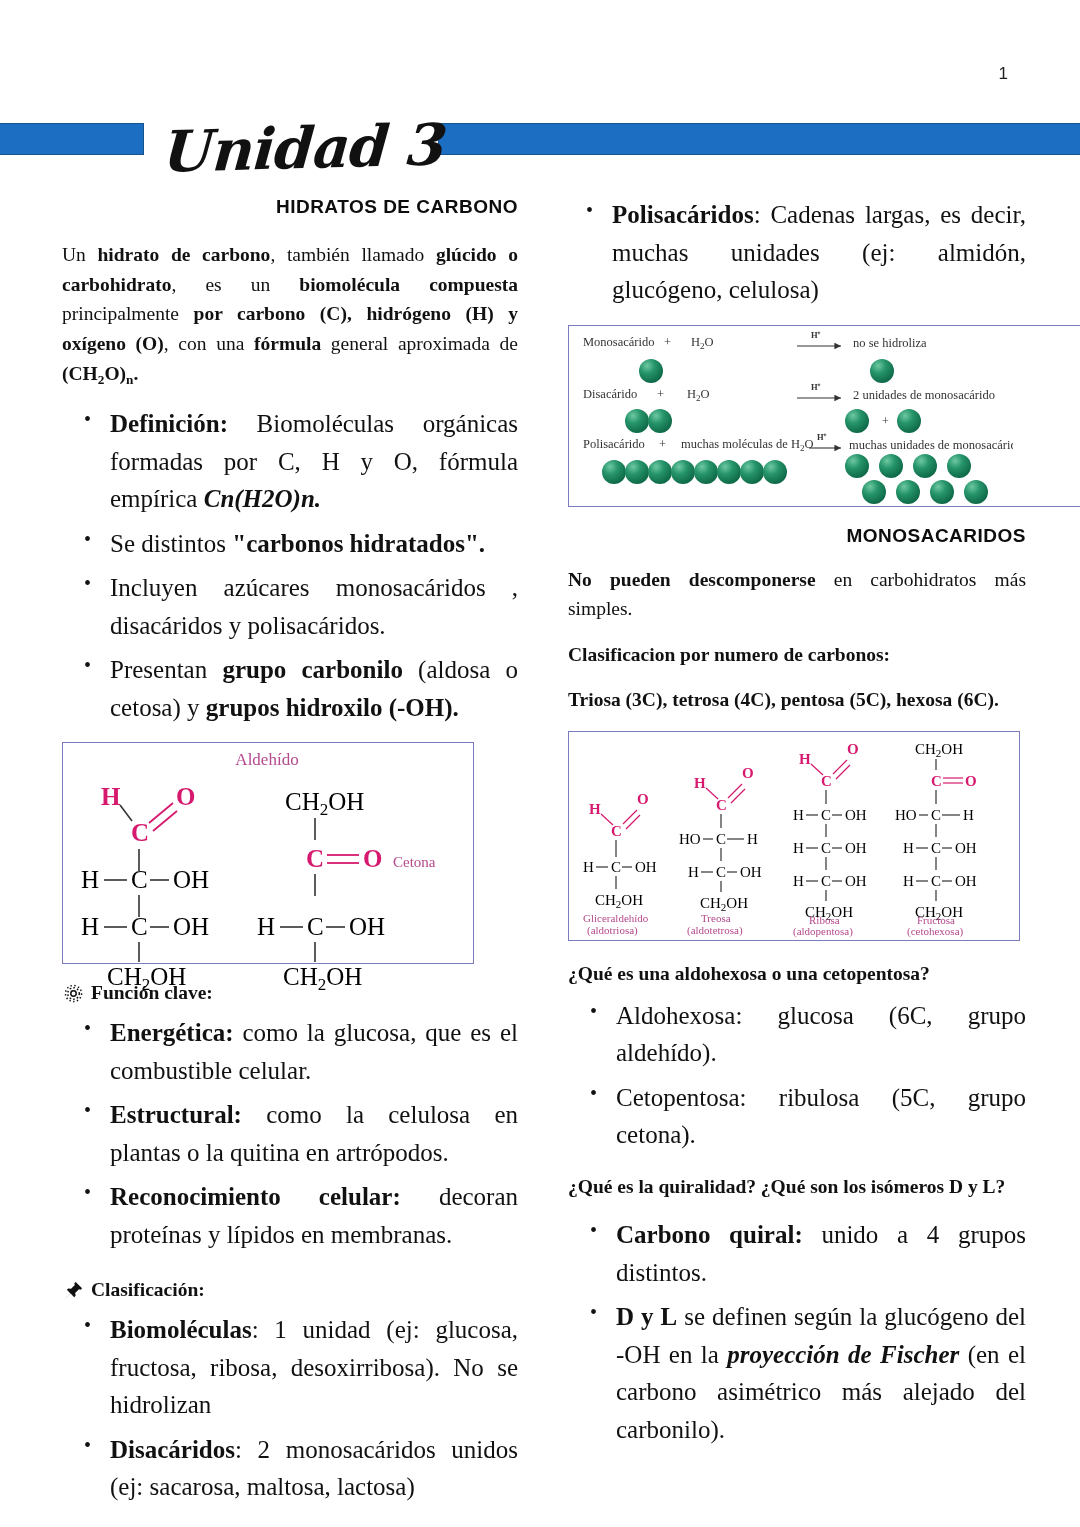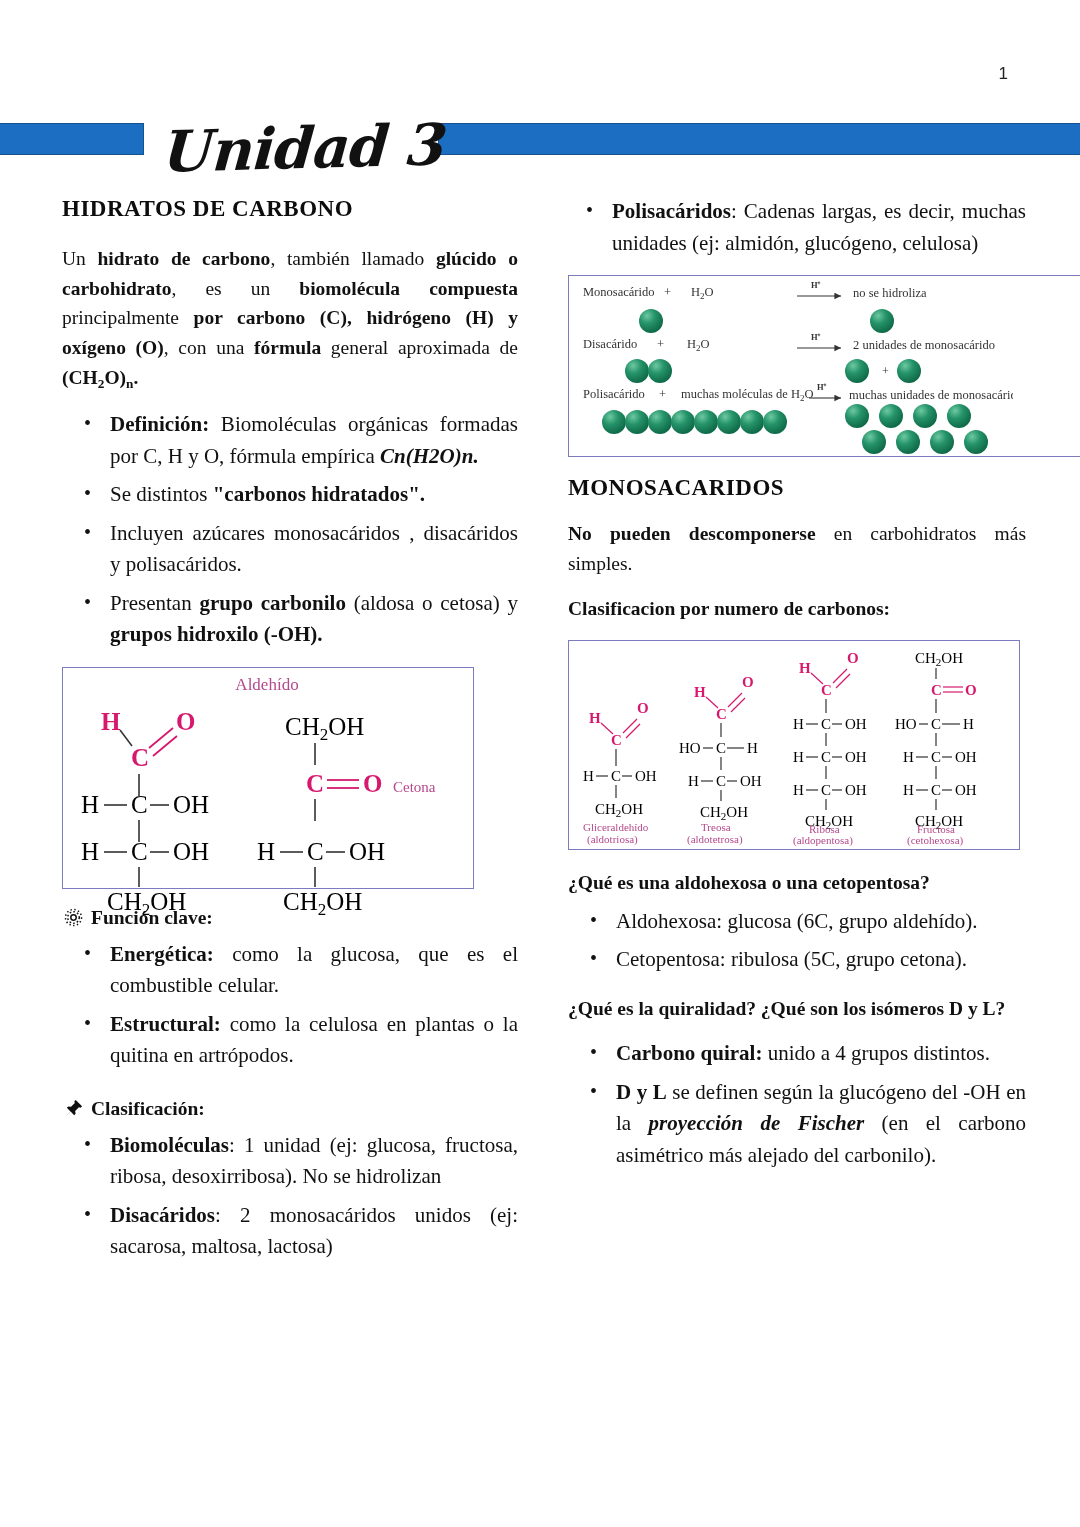--- a/index.html
+++ b/index.html
@@ -37,25 +37,25 @@
     white-space:nowrap;
   }
 
   
   .col{position:absolute;top:196px;}
   .col-left{left:62px;width:456px;}
   .col-right{left:568px;width:458px;}
 
   
   .section-head{
-    font-family:Liberation Serif, serif;
+    font-family:Liberation Sans, sans-serif;
     font-weight:bold;
-    font-size:23px;
+    font-size:19px;
     letter-spacing:0.5px;
-    text-align:left;
+    text-align:right;
     color:#0d0d0d;
     margin:0 0 22px 0;
   }
   .section-head.mono{margin-top:4px;margin-bottom:18px;}
 
   
   p.body{
     margin:0 0 16px 0;
     font-size:19.5px;
     line-height:1.52;
@@ -67,21 +67,21 @@
   sub{font-size:0.68em;vertical-align:-0.28em;}
 
   
   ul.bul{
     list-style:none;
     margin:4px 0 16px 0;
     padding:0 0 0 48px;
   }
   ul.bul li{
     position:relative;
-    font-size:21px;
+    font-size:25px;
     line-height:1.5;
     margin-bottom:7px;
     text-align:justify;
     text-justify:inter-word;
   }
   ul.bul li:last-child{margin-bottom:0;}
   ul.bul li::before{
     content:"\2022";
     position:absolute;left:-26px;top:-1px;
     font-size:20px;
@@ -202,20 +202,21 @@
           <circle cx="12" cy="12" r="3.1"></circle>
           <circle cx="12" cy="12" r="6.6" stroke-dasharray="1.9 2.4"></circle>
           <circle cx="12" cy="12" r="9.2" stroke-dasharray="1.6 2.8"></circle>
         </svg>
       </span>
       <span>Función clave:</span>
     </div>
     <ul class="bul">
       <li><b>Energética:</b><span> como la glucosa, que es el combustible celular.</span></li>
       <li><b>Estructural:</b><span> como la celulosa en plantas o la quitina en artrópodos.</span></li>
+      <li><b>Reconocimiento celular:</b><span> decoran proteínas y lípidos en membranas.</span></li>
     </ul>
 
     <div class="icon-head" style="margin-top:26px;">
       <span class="ico">
         <svg width="21" height="21" viewBox="0 0 24 24" fill="#111">
           <path d="M14.5 2.2l7.3 7.3-1.6 1.6-2-.6-4.3 4.3.5 3.2-1.6 1.6-4.1-4.1-6.4 6.3 6.2-6.5-4.1-4.1 1.6-1.6 3.2.5 4.3-4.3-.6-2z"></path>
         </svg>
       </span>
       <span>Clasificación:</span>
     </div>
@@ -292,20 +293,21 @@
           <circle cx="373" cy="166" r="12" fill="url(#sph)"></circle>
             <circle cx="407" cy="166" r="12" fill="url(#sph)"></circle>
         </g>
       </svg>
     </div>
 
     <h2 class="section-head mono">MONOSACARIDOS</h2>
 
     <p class="body"><b>No pueden descomponerse</b><span> en carbohidratos más simples.</span></p>
     <p class="body"><b>Clasificacion por numero de carbonos:</b></p>
+    <p class="body"><b>Triosa (3C), tetrosa (4C), pentosa (5C), hexosa (6C).</b></p>
 
     <div class="fig fig-fischer">
       <svg width="448" height="206" viewBox="0 0 448 206" class="chem">
 
         <g>
           <text x="20" y="82" font-size="15" font-weight="bold" fill="#d6196e">H</text>
           <text x="68" y="72" font-size="15" font-weight="bold" fill="#d6196e">O</text>
           <text x="42" y="104" font-size="15" font-weight="bold" fill="#d6196e">C</text>
           <line x1="32" y1="82" x2="44" y2="93" stroke="#d6196e" stroke-width="1.2"></line>
           <line x1="54" y1="92" x2="68" y2="78" stroke="#d6196e" stroke-width="1.2"></line>

